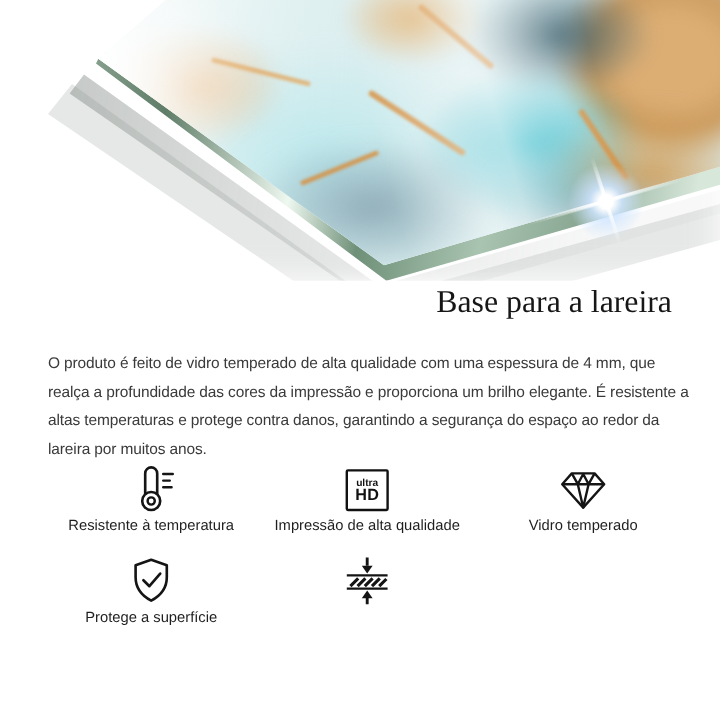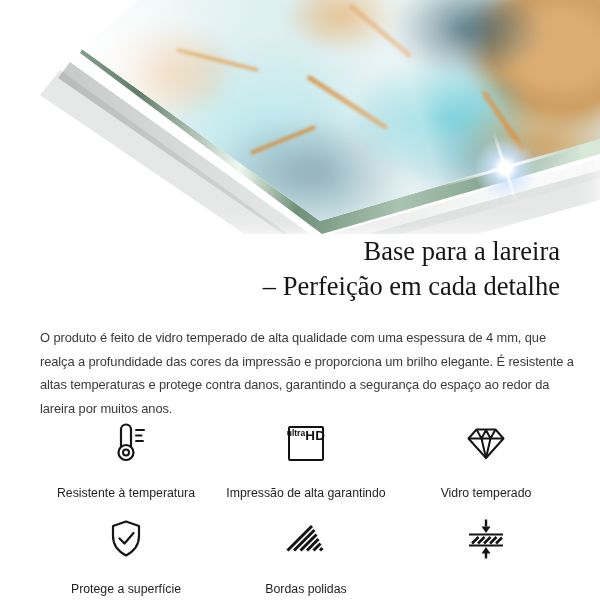--- a/index.html
+++ b/index.html
@@ -74,24 +74,24 @@
   .desc{
     font-size:12.9px;line-height:23.5px;color:#3a3a3a;
     margin:22px 40px 0 40px;width:536px;letter-spacing:-0.1px;
   }
 
   
   .features{display:grid;grid-template-columns:1fr 1fr 1fr;padding:0 24px 0 36px;margin-top:0;row-gap:16px;}
   .feature{display:flex;flex-direction:column;align-items:center;}
   .ficon{height:46px;display:flex;align-items:center;justify-content:center;}
   .ficon svg{display:block;}
-  .flabel{margin-top:20px;font-size:12.3px;color:#1f1f1f;white-space:nowrap;}
+  .flabel{margin-top:0;font-size:12.3px;color:#1f1f1f;white-space:nowrap;}
   .hdbox{
     width:32px;height:30px;border:2.6px solid #111;border-radius:2px;
-    display:flex;justify-content:center;
+    display:flex;flex-direction:column;align-items:center;justify-content:center;
     color:#111;font-weight:bold;line-height:1;padding-top:1px;
   }
   .hdbox .small{font-size:8.5px;letter-spacing:0;}
   .hdbox .big{font-size:13.5px;letter-spacing:.3px;}
 </style>
 </head>
 <body>
 
 <div class="hero">
   <div class="panel-shadow2"></div>
@@ -121,21 +121,20 @@
   </div>
   <div class="sparkle">
     <div class="sp-glow"></div>
     <div class="sp-ray sp-ray1"></div>
     <div class="sp-ray sp-ray2"></div>
   </div>
 </div>
 
 <h1 class="title">
   <div>Base para a lareira</div>
-  <div>– Perfeição em cada detalhe</div>
 </h1>
 
 <p class="desc">O produto é feito de vidro temperado de alta qualidade com uma espessura de 4 mm, que realça a profundidade das cores da impressão e proporciona um brilho elegante. É resistente a altas temperaturas e protege contra danos, garantindo a segurança do espaço ao redor da lareira por muitos anos.</p>
 
 <div class="features">
 
   <div class="feature">
     <div class="ficon">
       <svg width="44" height="44" viewBox="0 0 44 44" fill="none" stroke="#151515" stroke-width="2.2" stroke-linecap="round">
         <path d="M17 25.5V8.5a5 5 0 0 1 10 0V25.5"></path>
@@ -147,21 +146,21 @@
     <div class="flabel">Resistente à temperatura</div>
   </div>
 
   <div class="feature">
     <div class="ficon">
       <div class="hdbox">
         <span class="small">ultra</span>
         <span class="big">HD</span>
       </div>
     </div>
-    <div class="flabel">Impressão de alta garantindo</div>
+    <div class="flabel">Impressão de alta qualidade</div>
   </div>
 
   <div class="feature">
     <div class="ficon">
       <svg width="44" height="44" viewBox="0 0 44 44" fill="none" stroke="#151515" stroke-width="2" stroke-linejoin="round">
         <path d="M12.5 8.5h19l8 9L22 37 4.5 17.5z"></path>
         <path d="M4.5 17.5h35"></path>
         <path d="M12.5 8.5l5 9L22 9l4.5 8.5 5-9"></path>
         <path d="M17.5 17.5L22 37l4.5-19.5"></path>
       </svg>
@@ -172,33 +171,20 @@
   <div class="feature">
     <div class="ficon">
       <svg width="44" height="44" viewBox="0 0 44 44" fill="none" stroke="#151515" stroke-width="2.2" stroke-linejoin="round" stroke-linecap="round">
         <path d="M22 4.5l13 4.5v10c0 9.6-5.4 15.5-13 19.5-7.6-4-13-9.9-13-19.5v-10z"></path>
         <path d="M15.5 21.5l5 5 9-10.5"></path>
       </svg>
     </div>
     <div class="flabel">Protege a superfície</div>
   </div>
 
-  <div class="feature">
-    <div class="ficon">
-      <svg width="44" height="44" viewBox="0 0 44 44" fill="none" stroke="#141414" stroke-width="3">
-        <path d="M3.5 33.5L28 9"></path>
-        <path d="M10 33.5L30.5 13"></path>
-        <path d="M16.5 33.5L32.5 17.5"></path>
-        <path d="M23 33.5L34.5 22"></path>
-        <path d="M29.5 33.5L36.5 26.5"></path>
-        <path d="M36 33.5L38.5 31"></path>
-      </svg>
-    </div>
-    <div class="flabel">Bordas polidas</div>
-  </div>
 
   <div class="feature">
     <div class="ficon">
       <svg width="44" height="44" viewBox="0 0 44 44" fill="none" stroke="#141414">
         <path d="M5 17.5h34 M5 28.5h34" stroke-width="1.8"></path>
         <path d="M8 26.5l6.5-6.5 M14 26.5l6.5-6.5 M20 26.5l6.5-6.5 M26 26.5l6.5-6.5 M32 26.5l6-6" stroke-width="2.6"></path>
         <path d="M22 2.5v7 M22 41.5v-7" stroke-width="2.4"></path>
         <path d="M22 16l-4.5-6.5h9z" fill="#141414" stroke="none"></path>
         <path d="M22 30l-4.5 6.5h9z" fill="#141414" stroke="none"></path>
       </svg>

